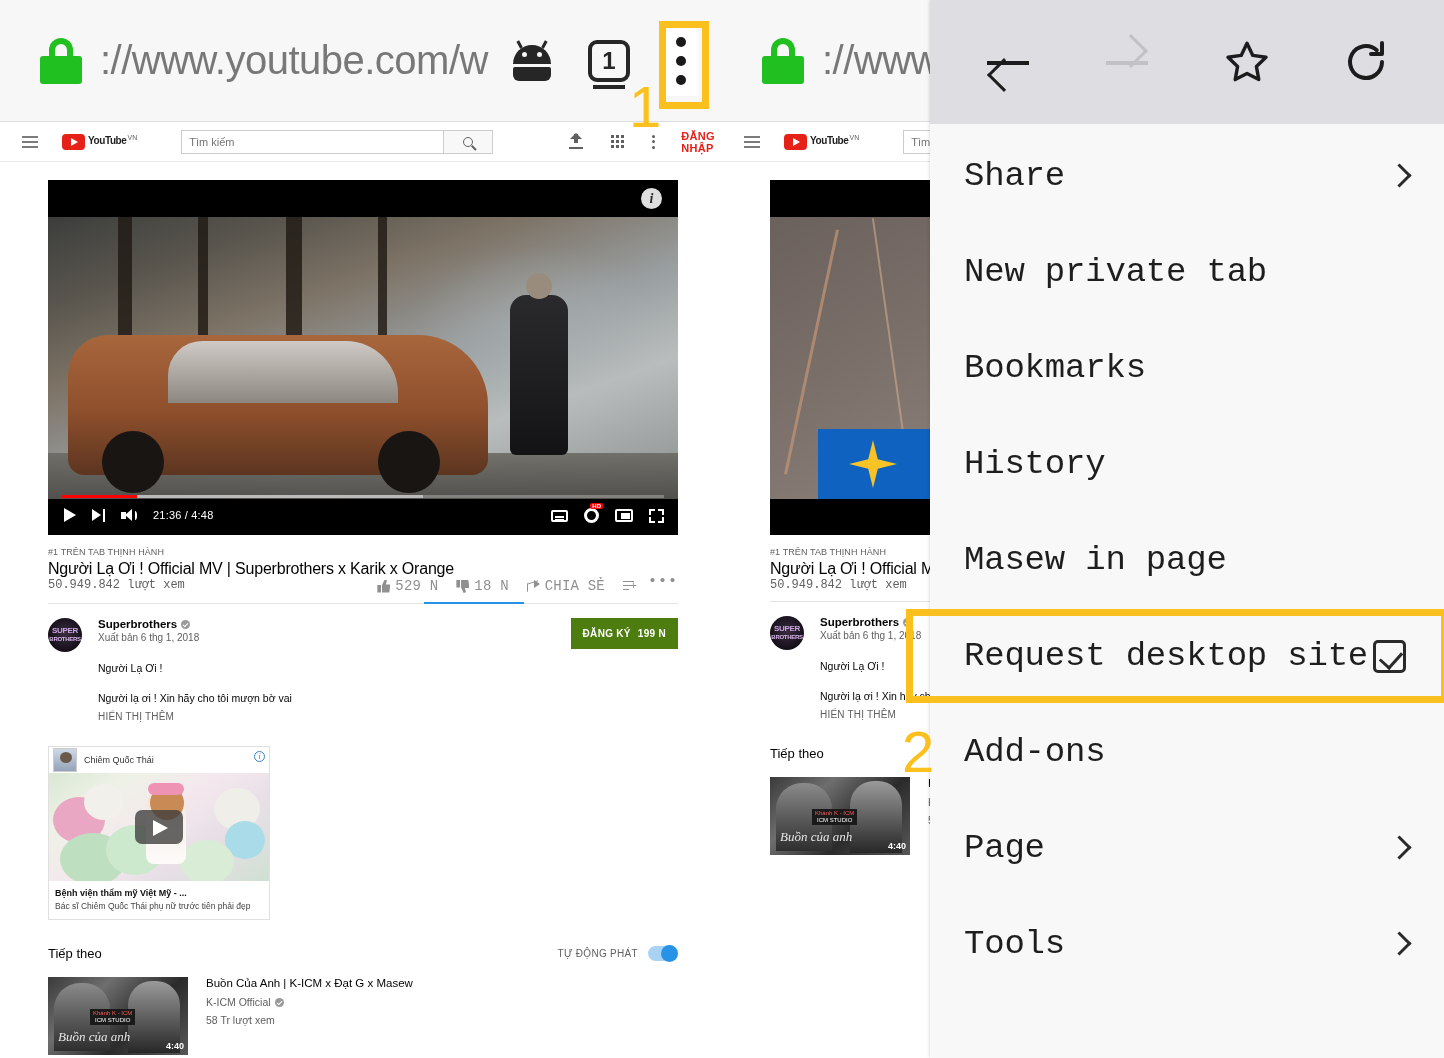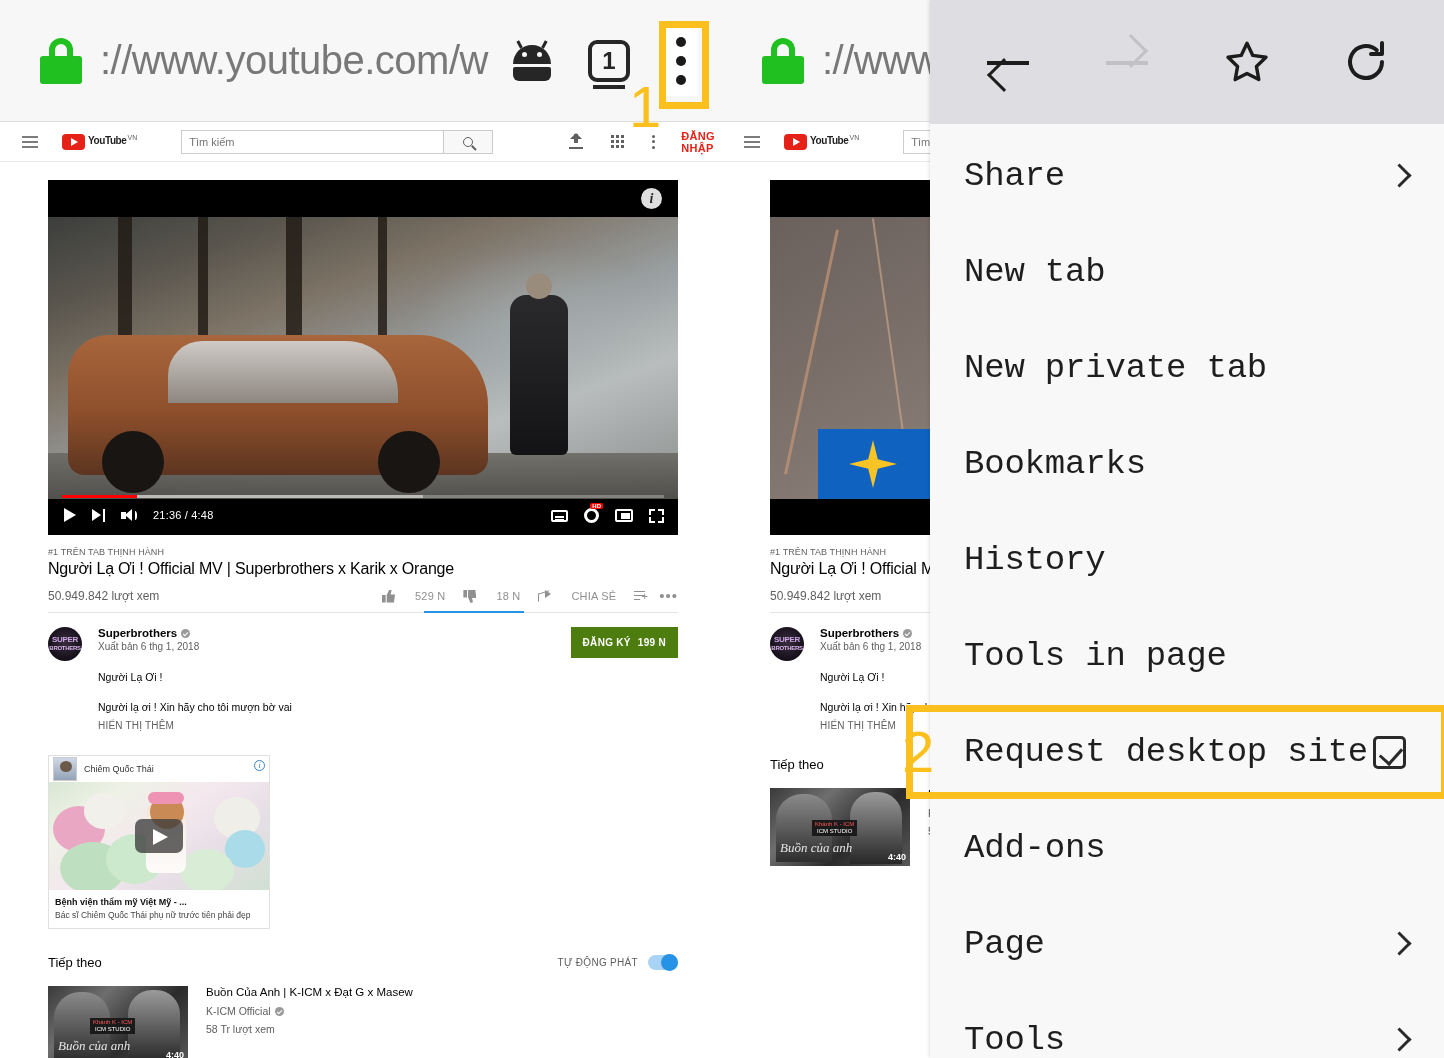--- a/index.html
+++ b/index.html
@@ -176,23 +176,23 @@
   .ic-full i { position:absolute; width:6px; height:6px; }
   .ic-full i:nth-child(1){ left:0; top:0; border-left:2.5px solid #fff; border-top:2.5px solid #fff; }
   .ic-full i:nth-child(2){ right:0; top:0; border-right:2.5px solid #fff; border-top:2.5px solid #fff; }
   .ic-full i:nth-child(3){ left:0; bottom:0; border-left:2.5px solid #fff; border-bottom:2.5px solid #fff; }
   .ic-full i:nth-child(4){ right:0; bottom:0; border-right:2.5px solid #fff; border-bottom:2.5px solid #fff; }
 
   
   .meta { margin: 12px 48px 0 48px; width: 630px; }
   .trend { font-size: 9px; color: #606060; letter-spacing: .1px; }
   .vtitle { font-size: 16px; color: #030303; margin-top: 3px; letter-spacing: -.2px; }
-  .statsrow { display:flex; align-items:center; margin-top: 11px; padding-bottom: 9px; border-bottom: 1px solid #e4e4e4; position: relative; }
+  .statsrow { display:flex; padding-bottom: 9px; border-bottom: 1px solid #e4e4e4; position: relative; font-family: Liberation Mono, monospace; }
   .views { font-size: 12px; color: #606060; flex: 1; }
-  .act { display:flex; align-items:center; gap: 20px; color: #909090; font-size: 11px; margin-left: 18px; letter-spacing:.2px; }
+  .act { display:flex; align-items:center; gap: 5px; color: #909090; font-size: 14px; margin-left: 18px; letter-spacing:.2px; }
   .thumbup, .thumbdown { width: 13px; height: 13px; position:relative; }
   .thumbup { background:#909090; clip-path: polygon(0% 42%, 28% 42%, 28% 100%, 0% 100%, 0% 42%, 36% 42%, 56% 0%, 74% 6%, 66% 38%, 100% 38%, 92% 100%, 36% 100%, 36% 42%); }
   .thumbdown { background:#909090; transform: scaleY(-1); clip-path: polygon(0% 42%, 28% 42%, 28% 100%, 0% 100%, 0% 42%, 36% 42%, 56% 0%, 74% 6%, 66% 38%, 100% 38%, 92% 100%, 36% 100%, 36% 42%); }
   .shareic { width:13px; height:12px; position:relative; }
   .shareic::before { content:""; position:absolute; left:0; bottom:2px; width:10px; height:7px; border-top:1.6px solid #909090; border-left:1.6px solid #909090; transform: skewY(-18deg); }
   .shareic::after { content:""; position:absolute; right:0; top:0; border-left:6px solid #909090; border-top:4px solid transparent; border-bottom:4px solid transparent; }
   .saveic { width:13px; height:11px; position:relative; }
   .saveic i { position:absolute; left:0; height:1.6px; background:#909090; }
   .saveic i:nth-child(1){ top:0; width:11px; } .saveic i:nth-child(2){ top:4px; width:11px; } .saveic i:nth-child(3){ top:8px; width:6px; }
   .saveic::after { content:"+"; position:absolute; right:-1px; top:1px; font-size:11px; color:#909090; line-height:9px; }
@@ -683,33 +683,30 @@
           <path d="M20 2.5V8h-5.5" fill="none" stroke="#1c1c1c" stroke-width="2" stroke-linecap="round" stroke-linejoin="round"></path>
         </svg>
       </div>
     </div>
     <div class="menu-list" id="menu-list">
         <div class="menu-item">
           <div class="label">Share</div>
           <div class="chev"></div>
         </div>
         <div class="menu-item">
-          <div class="label">New tab</div>
-        </div>
-        <div class="menu-item">
           <div class="label">New private tab</div>
         </div>
         <div class="menu-item">
           <div class="label">Bookmarks</div>
         </div>
         <div class="menu-item">
           <div class="label">History</div>
         </div>
         <div class="menu-item">
-          <div class="label">Tools in page</div>
+          <div class="label">Masew in page</div>
         </div>
         <div class="menu-item highlighted">
           <div class="label">Request desktop site</div>
           <div class="chk"></div>
         </div>
         <div class="menu-item">
           <div class="label">Add-ons</div>
         </div>
         <div class="menu-item">
           <div class="label">Page</div>

